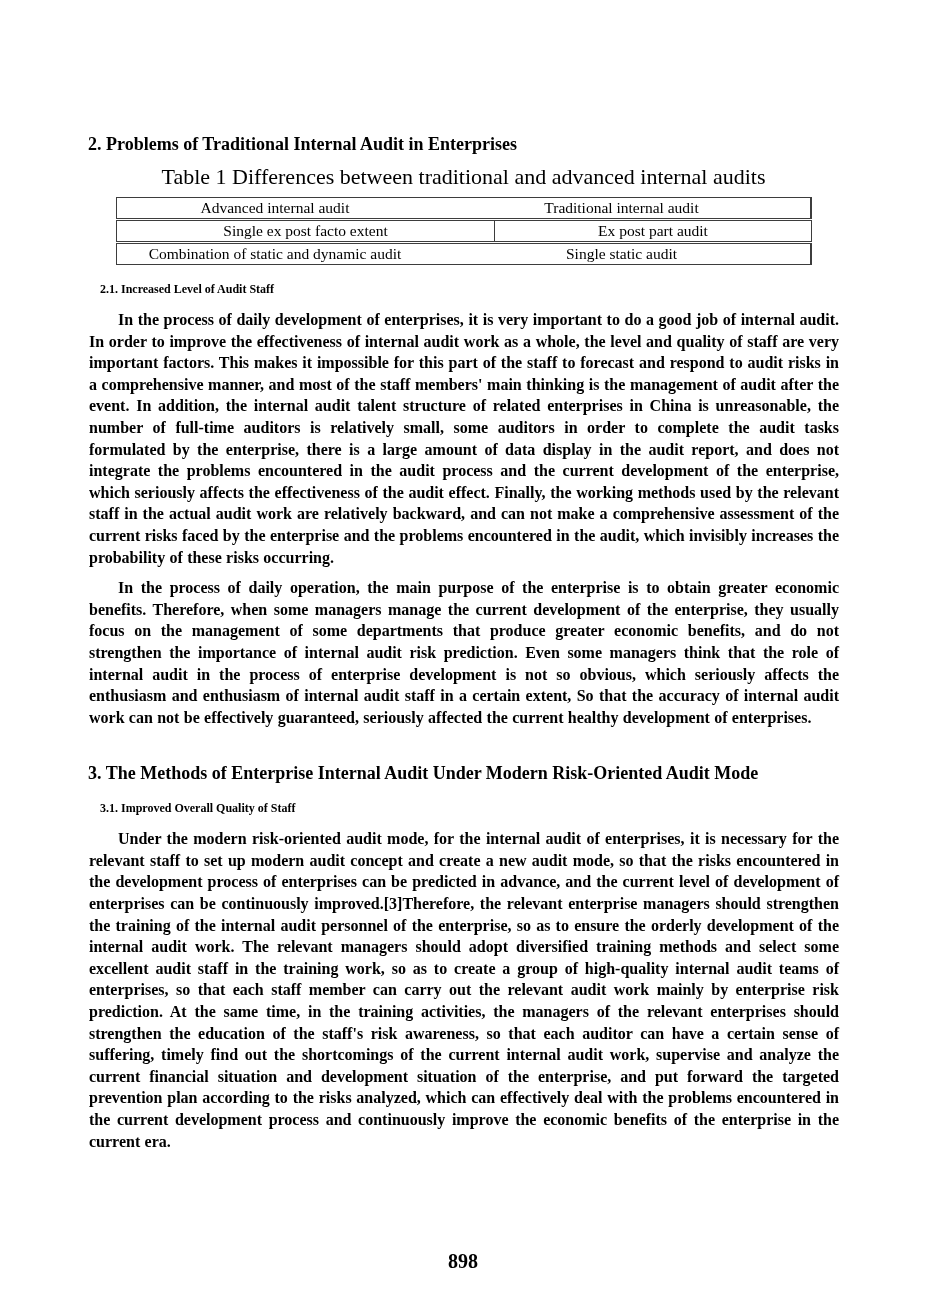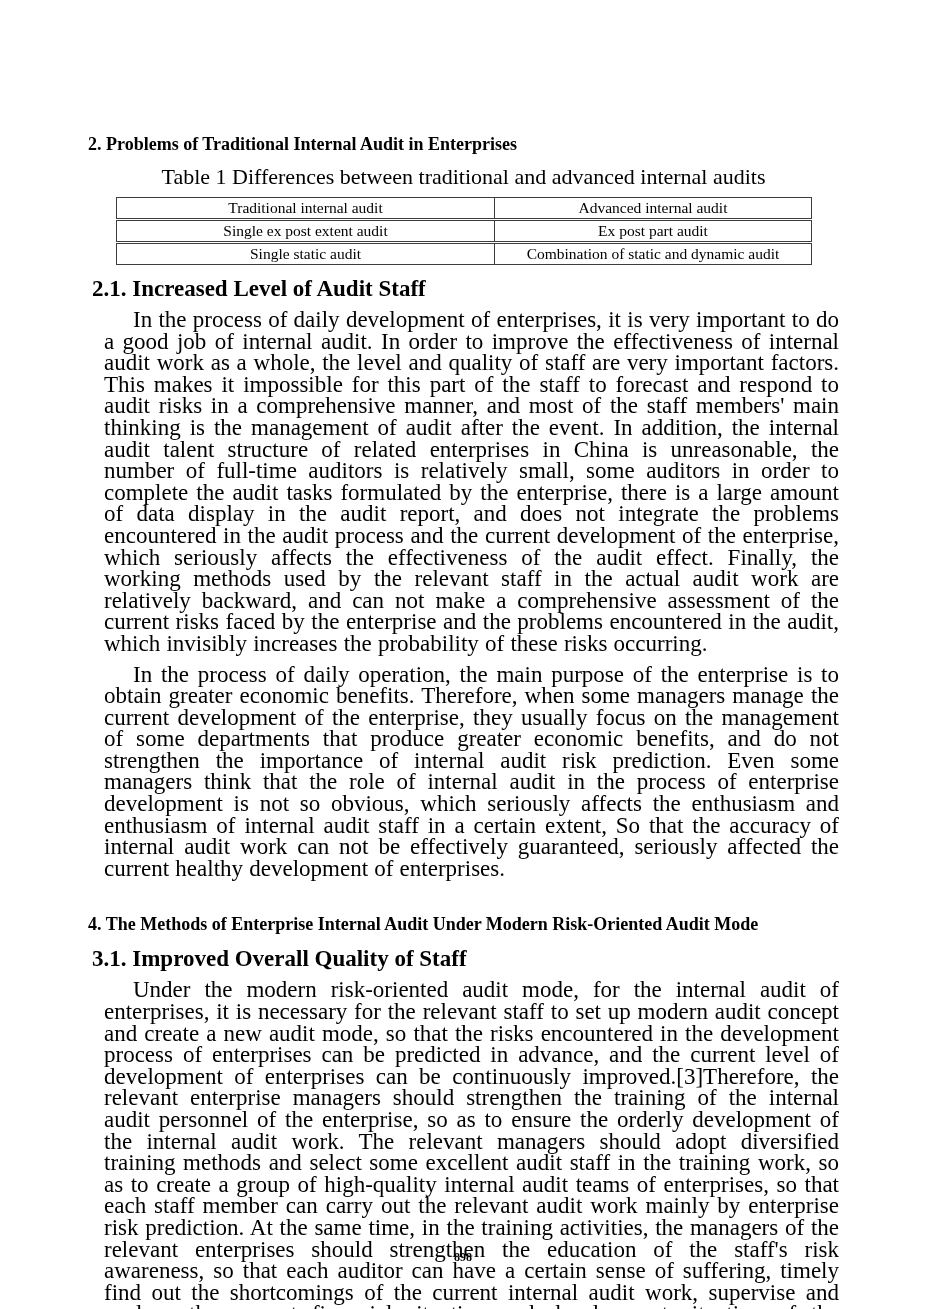--- a/index.html
+++ b/index.html
@@ -25,24 +25,24 @@
   .h-main {
     font-size: 18px;
     font-weight: bold;
     line-height: 22px;
     margin: 0;
   }
   .h-main.gap-large {
     margin-top: 34px;
   }
   .h-sub {
-    font-size: 23px;
+    font-size: 12px;
     font-weight: bold;
     line-height: 22px;
-    margin: 13px 0 0 4px;
+    margin: 13px 0 0 12px;
   }
   .table-caption {
     font-size: 22px;
     line-height: 20px;
     text-align: center;
     margin-top: 12px;
   }
   .cmp-table {
     margin-top: 10px;
     margin-left: 28px;
@@ -62,70 +62,71 @@
     box-sizing: border-box;
   }
   .cmp-cell.c1 {
     width: 378px;
     border-right: 1px solid #3d3d3d;
   }
   .cmp-cell.c2 {
     flex: 1;
   }
   .para {
-    font-size: 23px;
+    font-size: 16px;
     line-height: 21.6px;
     text-align: justify;
     text-indent: 29px;
-    margin: 9px 0 0 16px;
+    margin: 9px 0 0 1px;
     word-spacing: 0.02em;
+    font-weight: bold;
   }
   .page-number {
     position: absolute;
     left: 0;
     right: 0;
     top: 1250px;
     text-align: center;
-    font-size: 12px;
+    font-size: 20px;
     font-weight: bold;
   }
 </style>
 </head>
 <body>
 
 <div class="page">
   <div class="content">
 
     <h2 class="h-main">2. Problems of Traditional Internal Audit in Enterprises</h2>
 
     <div class="table-caption">Table 1 Differences between traditional and advanced internal audits</div>
 
     <div class="cmp-table">
       <div class="cmp-row">
+        <div class="cmp-cell c2">Advanced internal audit</div>
         <div class="cmp-cell c1">Traditional internal audit</div>
-        <div class="cmp-cell c2">Advanced internal audit</div>
       </div>
       <div class="cmp-row">
-        <div class="cmp-cell c1">Single ex post extent audit</div>
+        <div class="cmp-cell c1">Single ex post facto extent</div>
         <div class="cmp-cell c2">Ex post part audit</div>
       </div>
       <div class="cmp-row">
+        <div class="cmp-cell c2">Combination of static and dynamic audit</div>
         <div class="cmp-cell c1">Single static audit</div>
-        <div class="cmp-cell c2">Combination of static and dynamic audit</div>
       </div>
     </div>
 
     <h3 class="h-sub">2.1. Increased Level of Audit Staff</h3>
 
     <p class="para">In the process of daily development of enterprises, it is very important to do a good job of internal audit. In order to improve the effectiveness of internal audit work as a whole, the level and quality of staff are very important factors. This makes it impossible for this part of the staff to forecast and respond to audit risks in a comprehensive manner, and most of the staff members' main thinking is the management of audit after the event. In addition, the internal audit talent structure of related enterprises in China is unreasonable, the number of full-time auditors is relatively small, some auditors in order to complete the audit tasks formulated by the enterprise, there is a large amount of data display in the audit report, and does not integrate the problems encountered in the audit process and the current development of the enterprise, which seriously affects the effectiveness of the audit effect. Finally, the working methods used by the relevant staff in the actual audit work are relatively backward, and can not make a comprehensive assessment of the current risks faced by the enterprise and the problems encountered in the audit, which invisibly increases the probability of these risks occurring.</p>
 
 
     <p class="para">In the process of daily operation, the main purpose of the enterprise is to obtain greater economic benefits. Therefore, when some managers manage the current development of the enterprise, they usually focus on the management of some departments that produce greater economic benefits, and do not strengthen the importance of internal audit risk prediction. Even some managers think that the role of internal audit in the process of enterprise development is not so obvious, which seriously affects the enthusiasm and enthusiasm of internal audit staff in a certain extent, So that the accuracy of internal audit work can not be effectively guaranteed, seriously affected the current healthy development of enterprises.</p>
 
-    <h2 class="h-main gap-large">4. The Methods of Enterprise Internal Audit Under Modern Risk-Oriented Audit Mode</h2>
+    <h2 class="h-main gap-large">3. The Methods of Enterprise Internal Audit Under Modern Risk-Oriented Audit Mode</h2>
 
     <h3 class="h-sub">3.1. Improved Overall Quality of Staff</h3>
 
     <p class="para">Under the modern risk-oriented audit mode, for the internal audit of enterprises, it is necessary for the relevant staff to set up modern audit concept and create a new audit mode, so that the risks encountered in the development process of enterprises can be predicted in advance, and the current level of development of enterprises can be continuously improved.[3]Therefore, the relevant enterprise managers should strengthen the training of the internal audit personnel of the enterprise, so as to ensure the orderly development of the internal audit work. The relevant managers should adopt diversified training methods and select some excellent audit staff in the training work, so as to create a group of high-quality internal audit teams of enterprises, so that each staff member can carry out the relevant audit work mainly by enterprise risk prediction. At the same time, in the training activities, the managers of the relevant enterprises should strengthen the education of the staff's risk awareness, so that each auditor can have a certain sense of suffering, timely find out the shortcomings of the current internal audit work, supervise and analyze the current financial situation and development situation of the enterprise, and put forward the targeted prevention plan according to the risks analyzed, which can effectively deal with the problems encountered in the current development process and continuously improve the economic benefits of the enterprise in the current era.</p>
 
   </div>
 
   <div class="page-number">898</div>
 </div>
 

